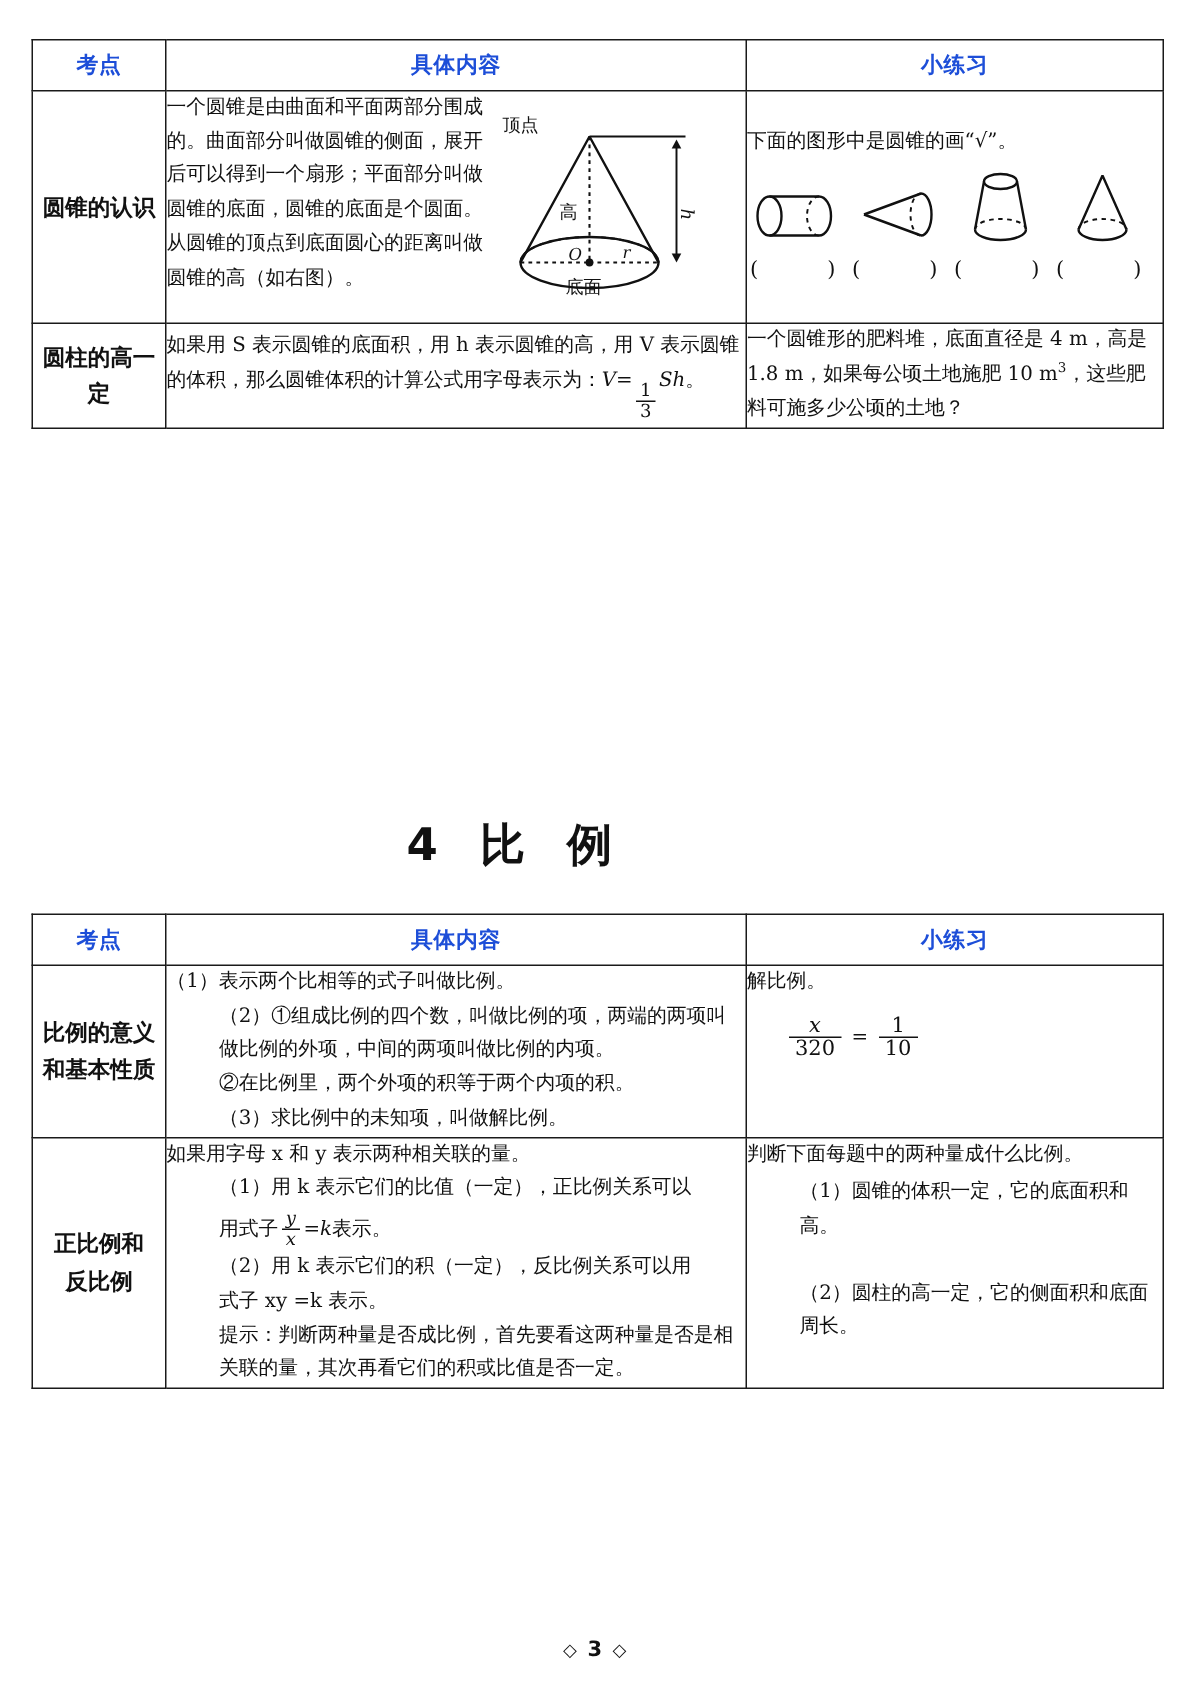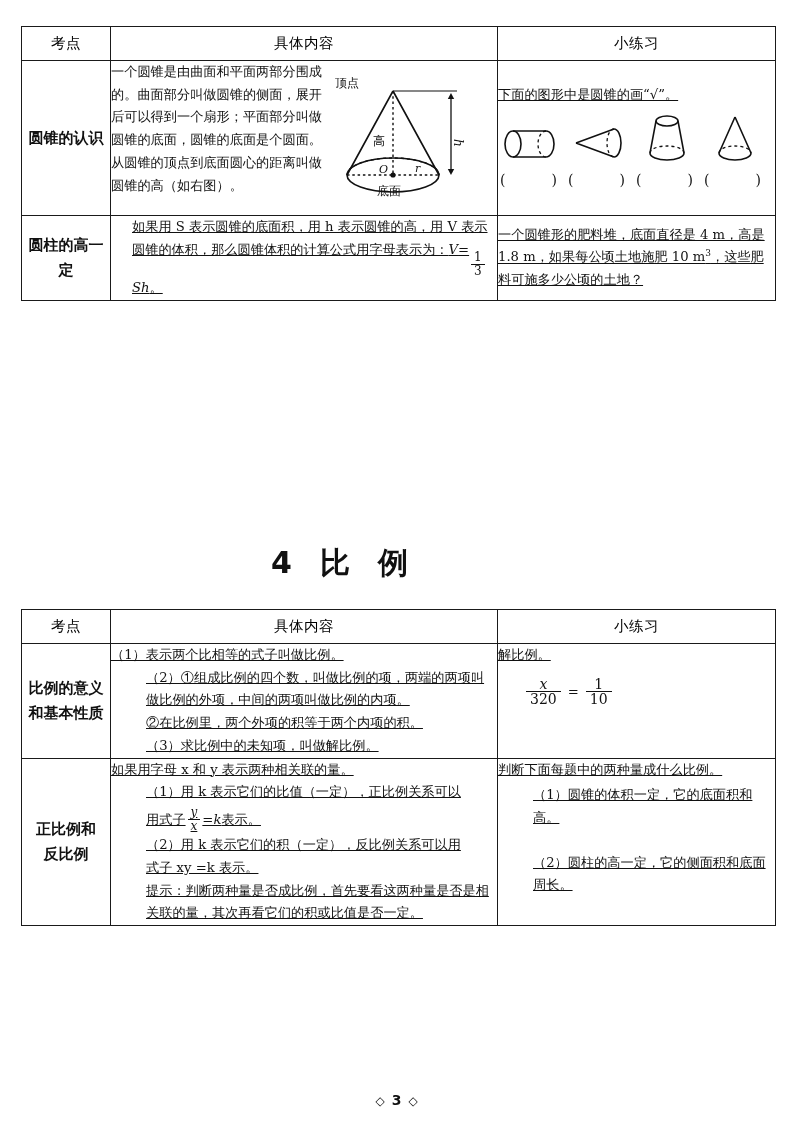--- a/index.html
+++ b/index.html
@@ -37,55 +37,55 @@
     padding: 0;
     vertical-align: middle;
   }
   .kb-table col.c-point { width: 89px; }
   .kb-table col.c-content { width: 387px; }
   .kb-table col.c-ex { width: 278px; }
 
   .hdr-cell {
     height: 34px;
     text-align: center;
-    font-weight: normal;
+    font-weight: bold;
     font-size: 14.5px;
     font-family: "DejaVu Sans", "Liberation Sans", sans-serif;
     letter-spacing: 0.5px;
-    color: #000000;
+    color: #1d4ed8;
   }
 
   .point-cell {
     text-align: center;
     font-size: 15px;
     line-height: 1.65;
     font-family: "DejaVu Serif", "Liberation Serif", serif;
     font-weight: 600;
     padding: 4px 3px;
   }
   .point-cell .ln { display: block; white-space: nowrap; }
 
   .content-cell {
     padding: 9px 10px 9px 13px;
     font-size: 13.2px;
     line-height: 1.72;
     vertical-align: top;
     position: relative;
   }
-  .content-cell.mid { vertical-align: middle; padding-left: 21px; }
+  .content-cell.mid { vertical-align: middle; }
 
   .ex-cell {
     padding: 10px 9px 10px 11px;
     font-size: 13.2px;
     line-height: 1.72;
     vertical-align: middle;
   }
   .ex-cell.top { vertical-align: top; }
 
-  .para { margin: 0; text-decoration: underline; }
+  .para { margin: 0; }
   .para + .para { margin-top: 0px; margin-left: 35px; }
 
   
   .r1-wrap { display: flex; align-items: flex-start; gap: 4px; }
   .r1-text { width: 218px; flex: none; }
 
   
   .cone-fig { position: relative; width: 132px; height: 148px; flex: none; margin-top: 6px; }
 
   

